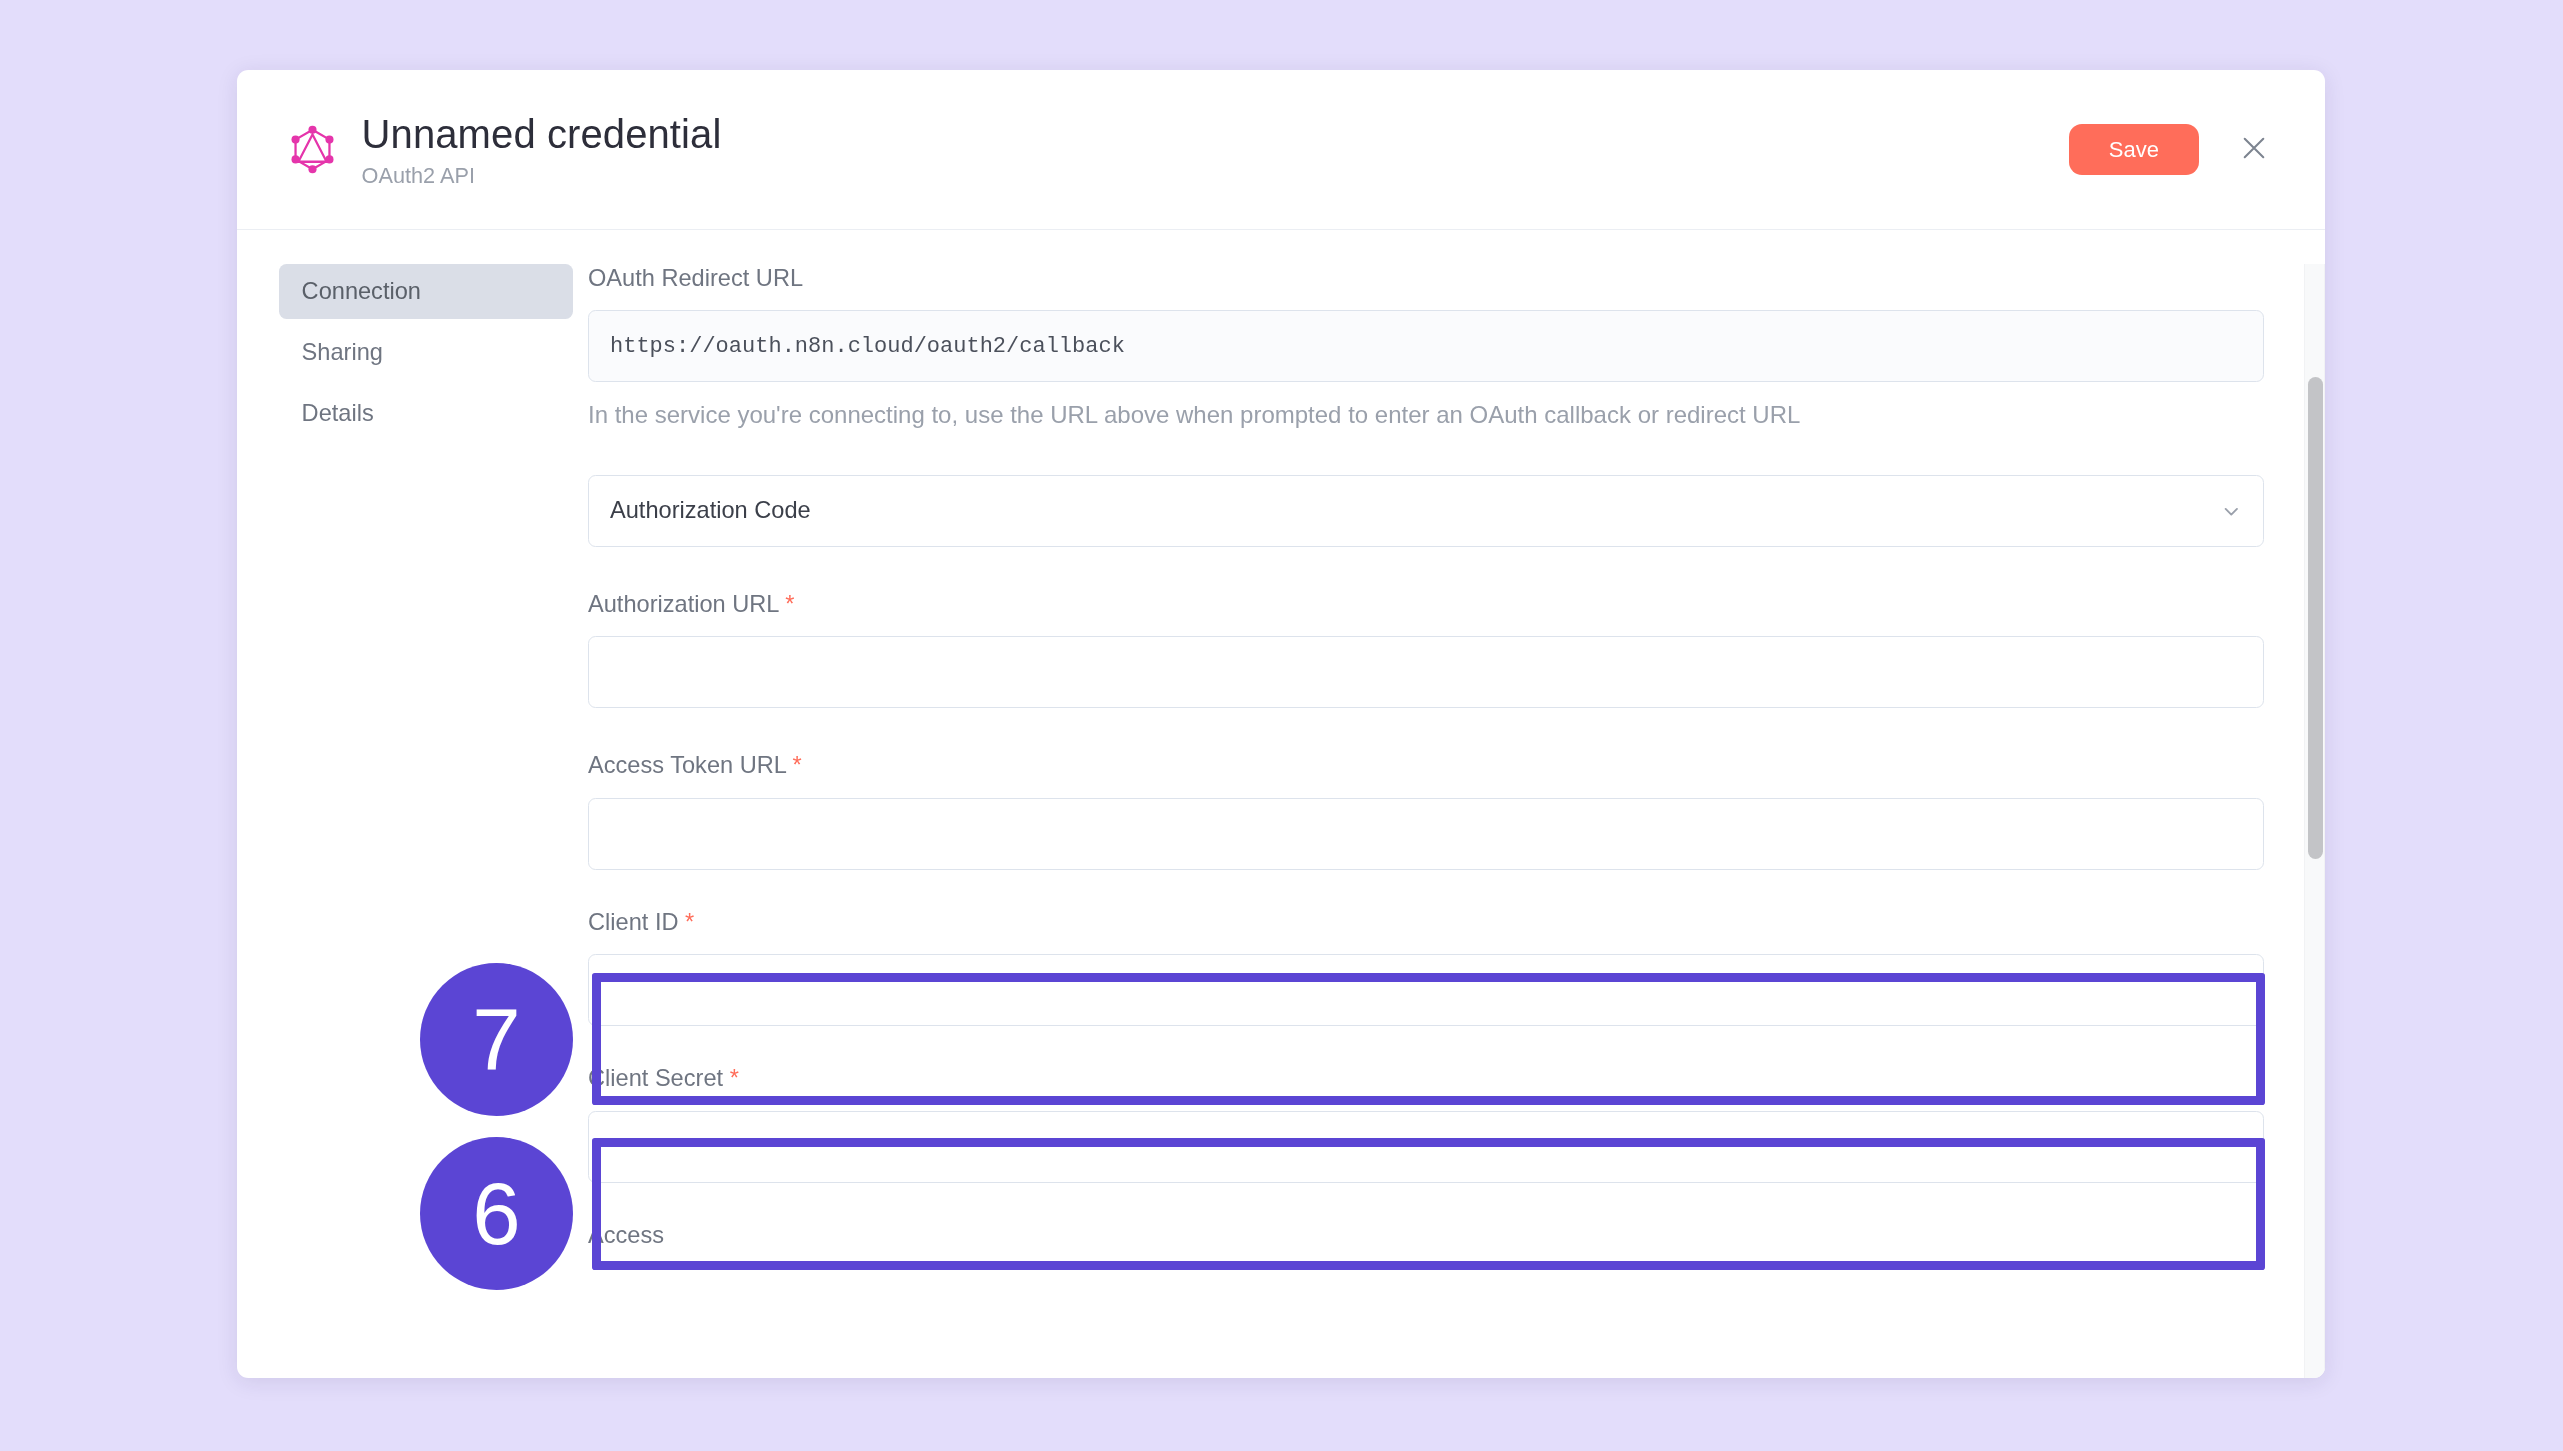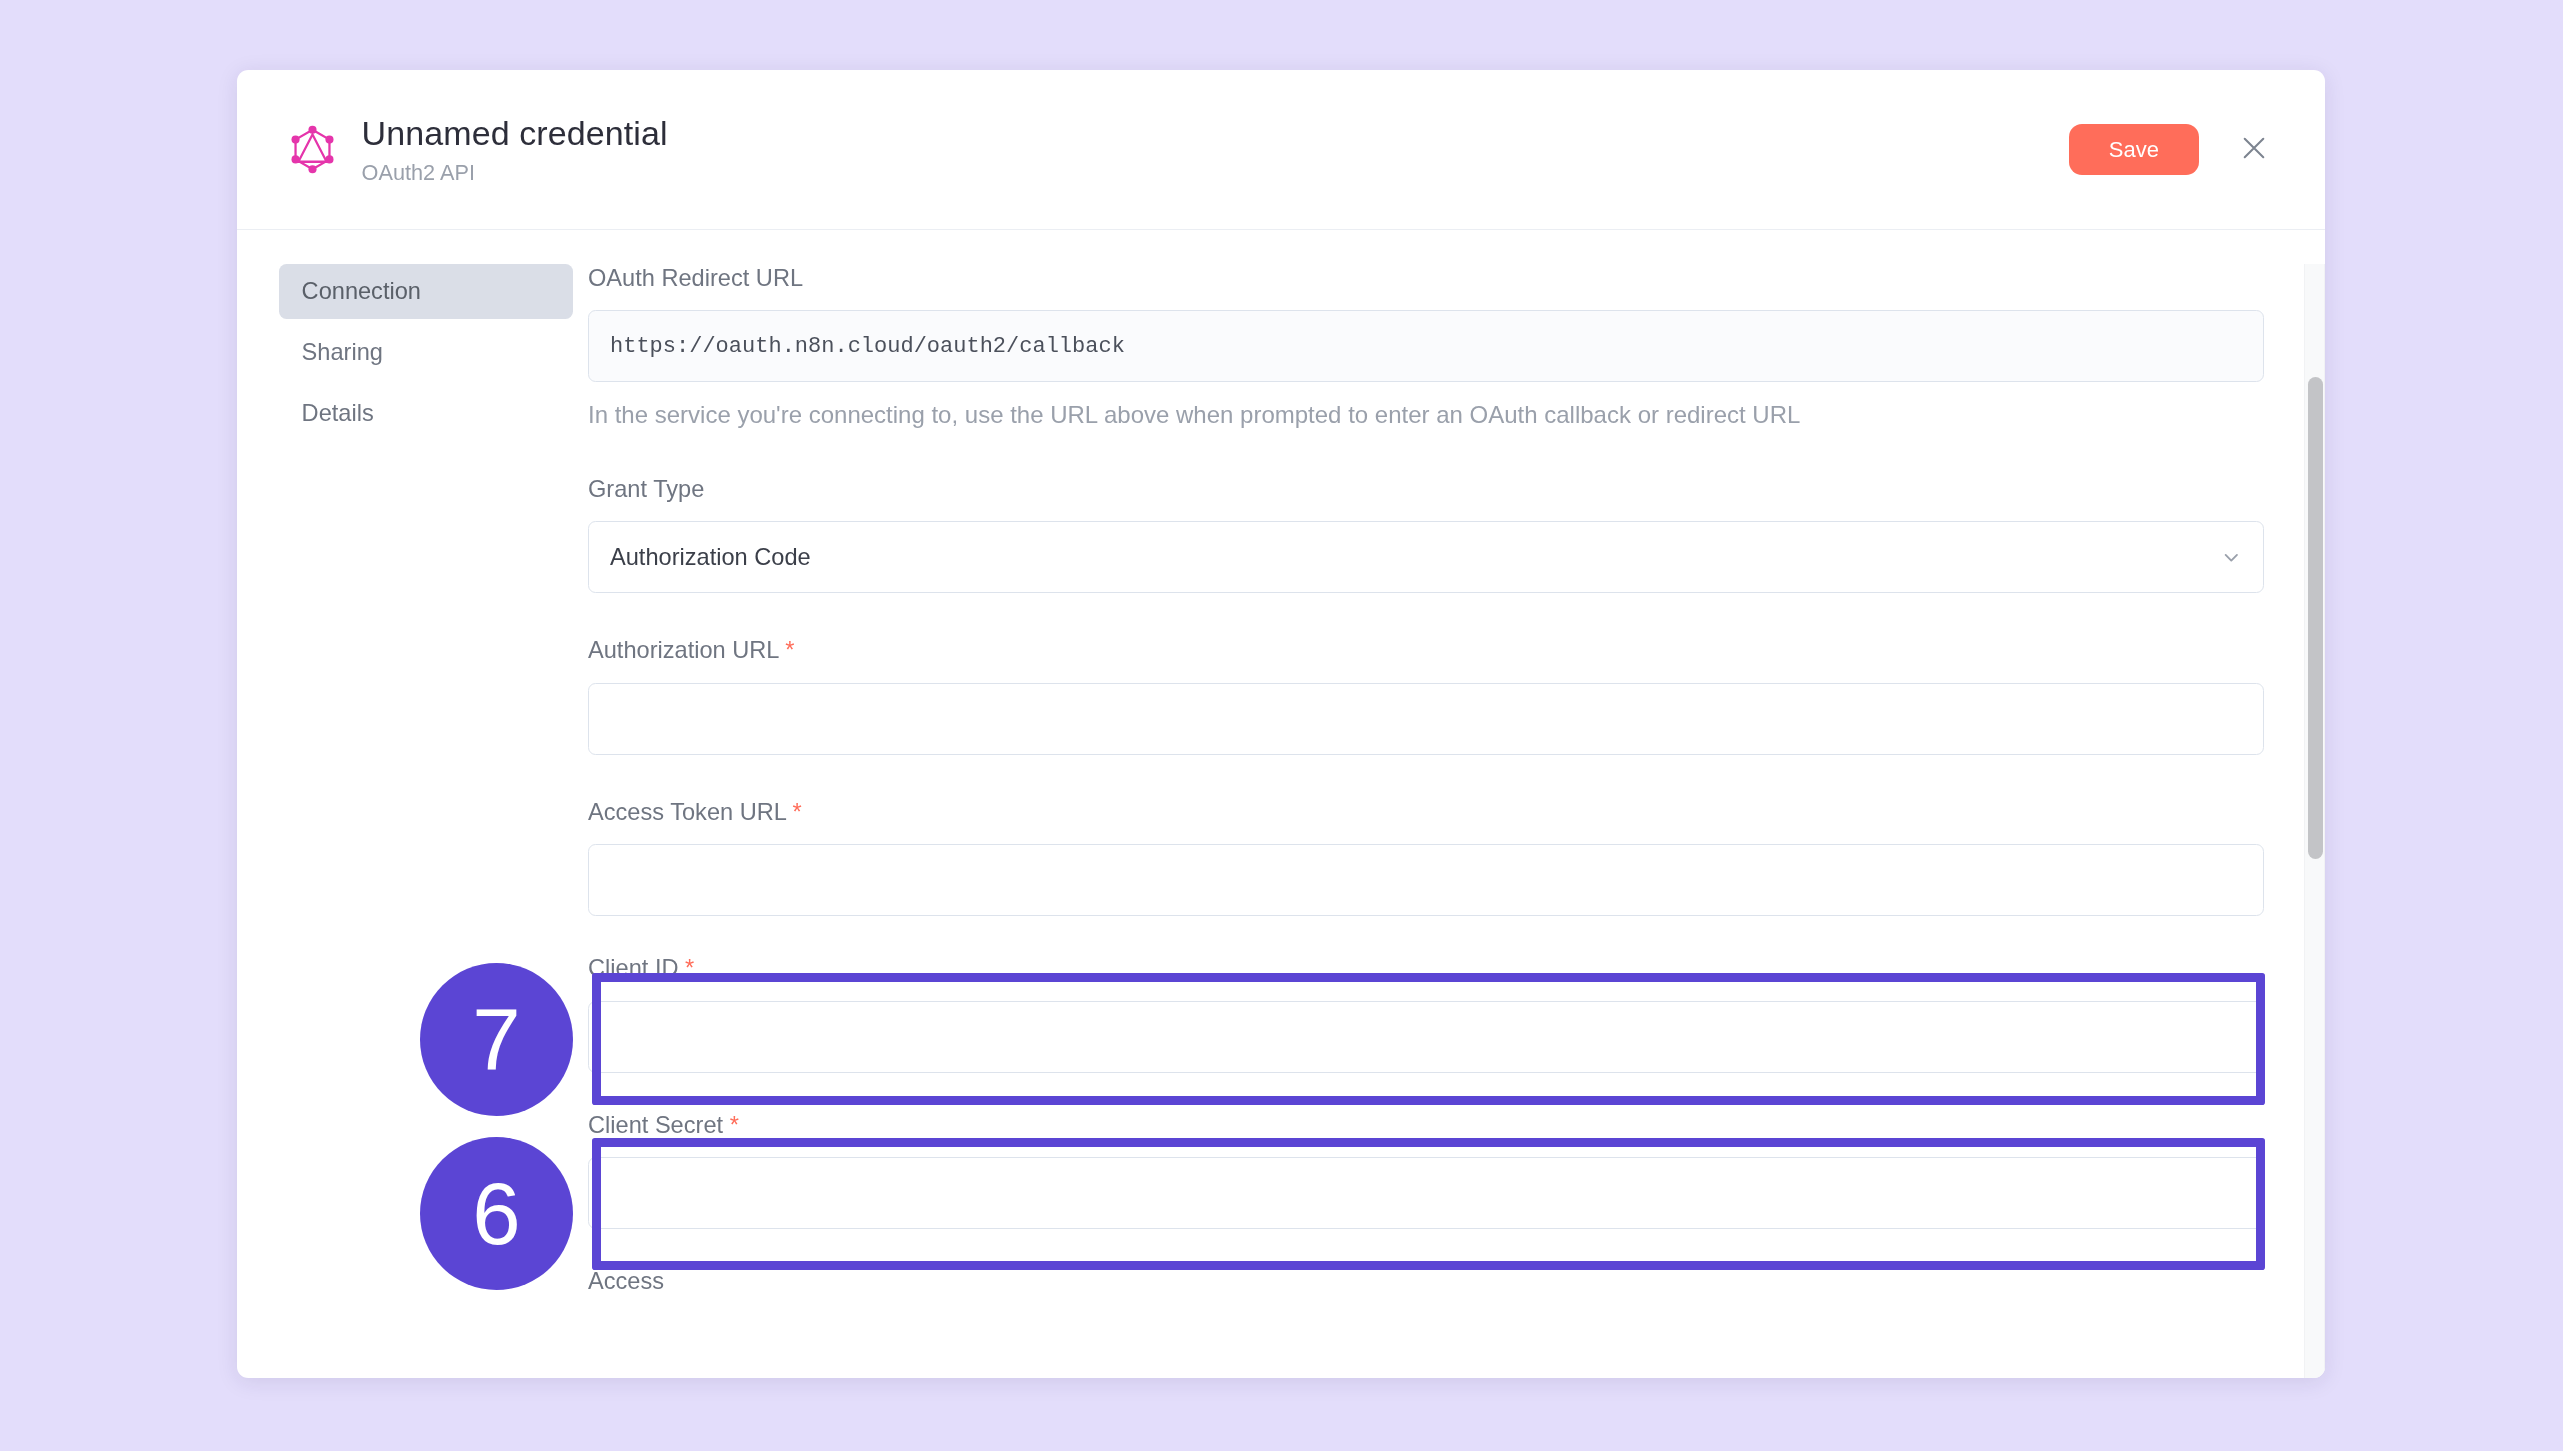--- a/index.html
+++ b/index.html
@@ -46,21 +46,21 @@
     display: flex;
     align-items: center;
     justify-content: center;
     margin-right: 22.6px;
   }
   .cred-icon svg { display: block; }
 
   .header-titles { display: flex; flex-direction: column; justify-content: center; gap: 5.7px; }
 
   .cred-name {
-    font-size: 34px;
+    font-size: 40px;
     color: #2d2e3a;
     font-weight: 400;
     letter-spacing: 0.1px;
     line-height: 1.2;
   }
   .cred-type {
     font-size: 21.7px;
     color: #9aa0ab;
     font-weight: 400;
     line-height: 1.2;
@@ -309,21 +309,20 @@
 
         <div class="field-block">
           <span class="field-label">OAuth Redirect URL</span>
           <input class="text-input readonly-url" type="text" readonly="" value="https://oauth.n8n.cloud/oauth2/callback" style="">
           <div class="field-hint">In the service you're connecting to, use the URL above when prompted to enter an OAuth callback or redirect URL</div>
         </div>
 
         <div class="spacer-46"></div>
 
         <div class="field-block">
-          <span class="field-label">Grant Type</span>
           <div class="select-wrap">
             <div class="select-input">
               <span>Authorization Code</span>
             </div>
             <span class="select-chevron">
               <svg width="22.6" height="22.6" viewBox="0 0 24 24" fill="none" xmlns="http://www.w3.org/2000/svg">
                 <path d="M6 9.5 L12 15.5 L18 9.5" stroke="#9aa0ab" stroke-width="2" stroke-linecap="round" stroke-linejoin="round"></path>
               </svg>
             </span>
           </div>

